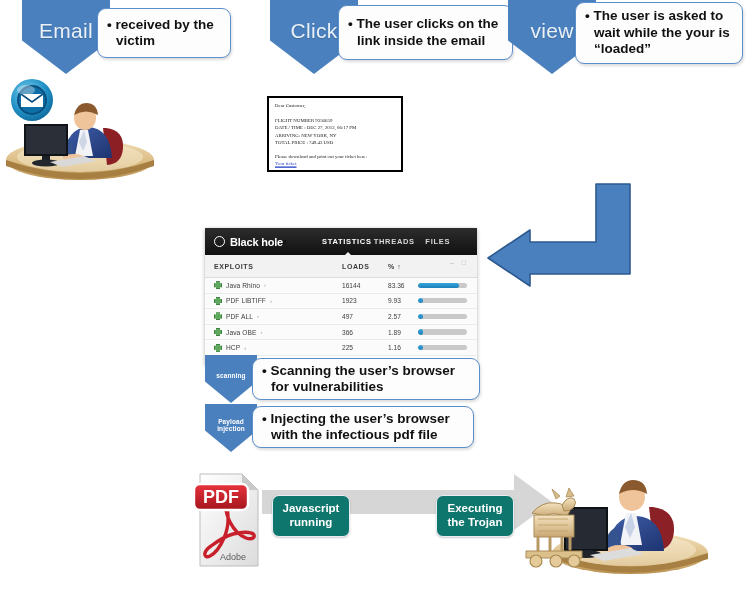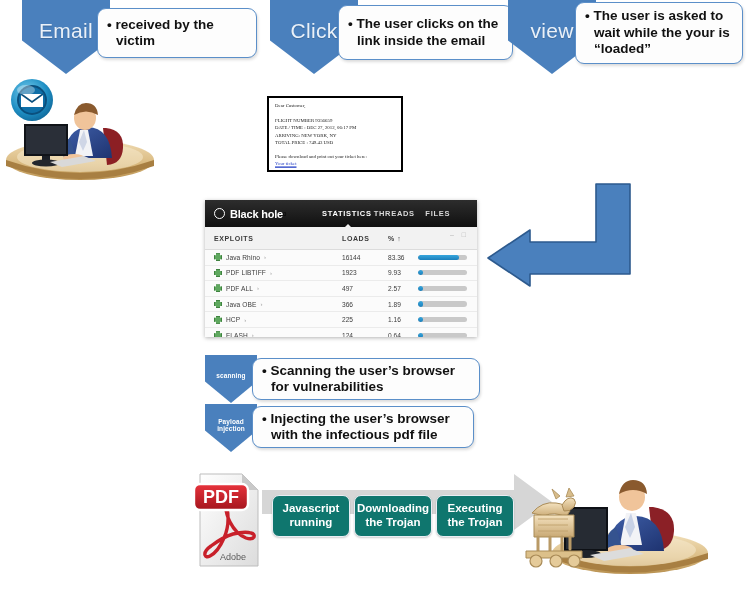--- a/index.html
+++ b/index.html
@@ -60,21 +60,21 @@
     display:flex;align-items:center;justify-content:center;
     text-align:center;
   }
   .stepchev span{
     color:#ffffff;font-size:6.5px;font-weight:bold;
     line-height:1.15;margin-top:-6px;letter-spacing:.1px;
   }
 
   
   .bh{
-    position:absolute;left:205px;top:200px;width:272px;height:137px;
+    position:absolute;left:205px;top:228px;width:272px;height:137px;
     background:#f2f2f2;
     box-shadow:0 1px 4px rgba(0,0,0,.30);
     font-family:"Liberation Sans", sans-serif;
     overflow:hidden;
   }
   .bh-top{
     height:27px;background:#1b1b1b;
     display:flex;align-items:center;
     background:linear-gradient(#2d2d2d,#101010);
   }
@@ -183,21 +183,21 @@
   .scene{position:absolute;}
 </style>
 </head>
 <body>
 
 <div class="stage">
 
   <div class="chev" style="left:22px;top:-6px;width:88px;height:80px;">
     <span>Email</span>
   </div>
-  <div class="callout" style="left:97px;top:8px;width:160px;height:50px;">
+  <div class="callout" style="left:97px;top:8px;width:134px;height:50px;">
     <p>received by the victim</p>
   </div>
 
   <div class="chev" style="left:270px;top:-6px;width:88px;height:80px;">
     <span>Click</span>
   </div>
   <div class="callout" style="left:338px;top:5px;width:175px;height:55px;">
     <p>The user clicks on the link inside the email</p>
   </div>
 
@@ -421,23 +421,20 @@
     <path d="M34 34 q5 18 -2 34 q-6 14 -14 18 q-4 2 -5 -1 q-1 -4 6 -9 q12 -9 22 -12 q12 -3 18 -1 q4 1 3 4 q-2 3 -8 1 q-10 -4 -16 -16 q-5 -10 -4 -18 z" fill="none" stroke="#c8202a" stroke-width="3.4" stroke-linecap="round" stroke-linejoin="round"></path>
 
     <rect x="2" y="14" width="54" height="26" rx="6" fill="url(#redG)" stroke="#ffffff" stroke-width="2.4"></rect>
     <text x="29" y="33" text-anchor="middle" font-family="Liberation Sans, sans-serif" font-size="18" font-weight="bold" fill="#ffffff">PDF</text>
     <text x="54" y="90" text-anchor="end" font-family="Liberation Sans, sans-serif" font-size="9" fill="#5a5a5a">Adobe</text>
   </svg>
 
   <div class="bbox" style="left:272px;width:78px;">
     <span>Javascript running</span>
   </div>
-  <div class="bbox" style="left:354px;width:78px;">
-    <span>Downloading the Trojan</span>
-  </div>
   <div class="bbox" style="left:436px;width:78px;">
     <span>Executing the Trojan</span>
   </div>
 
   <svg class="scene" style="left:520px;top:455px;" width="226" height="130" viewBox="0 0 226 130">
     <defs>
       <linearGradient id="deskG2" x1="0" y1="0" x2="0" y2="1">
         <stop offset="0%" stop-color="#f3e2bd"></stop>
           <stop offset="60%" stop-color="#dbbd85"></stop>
         <stop offset="100%" stop-color="#b8904f"></stop>

